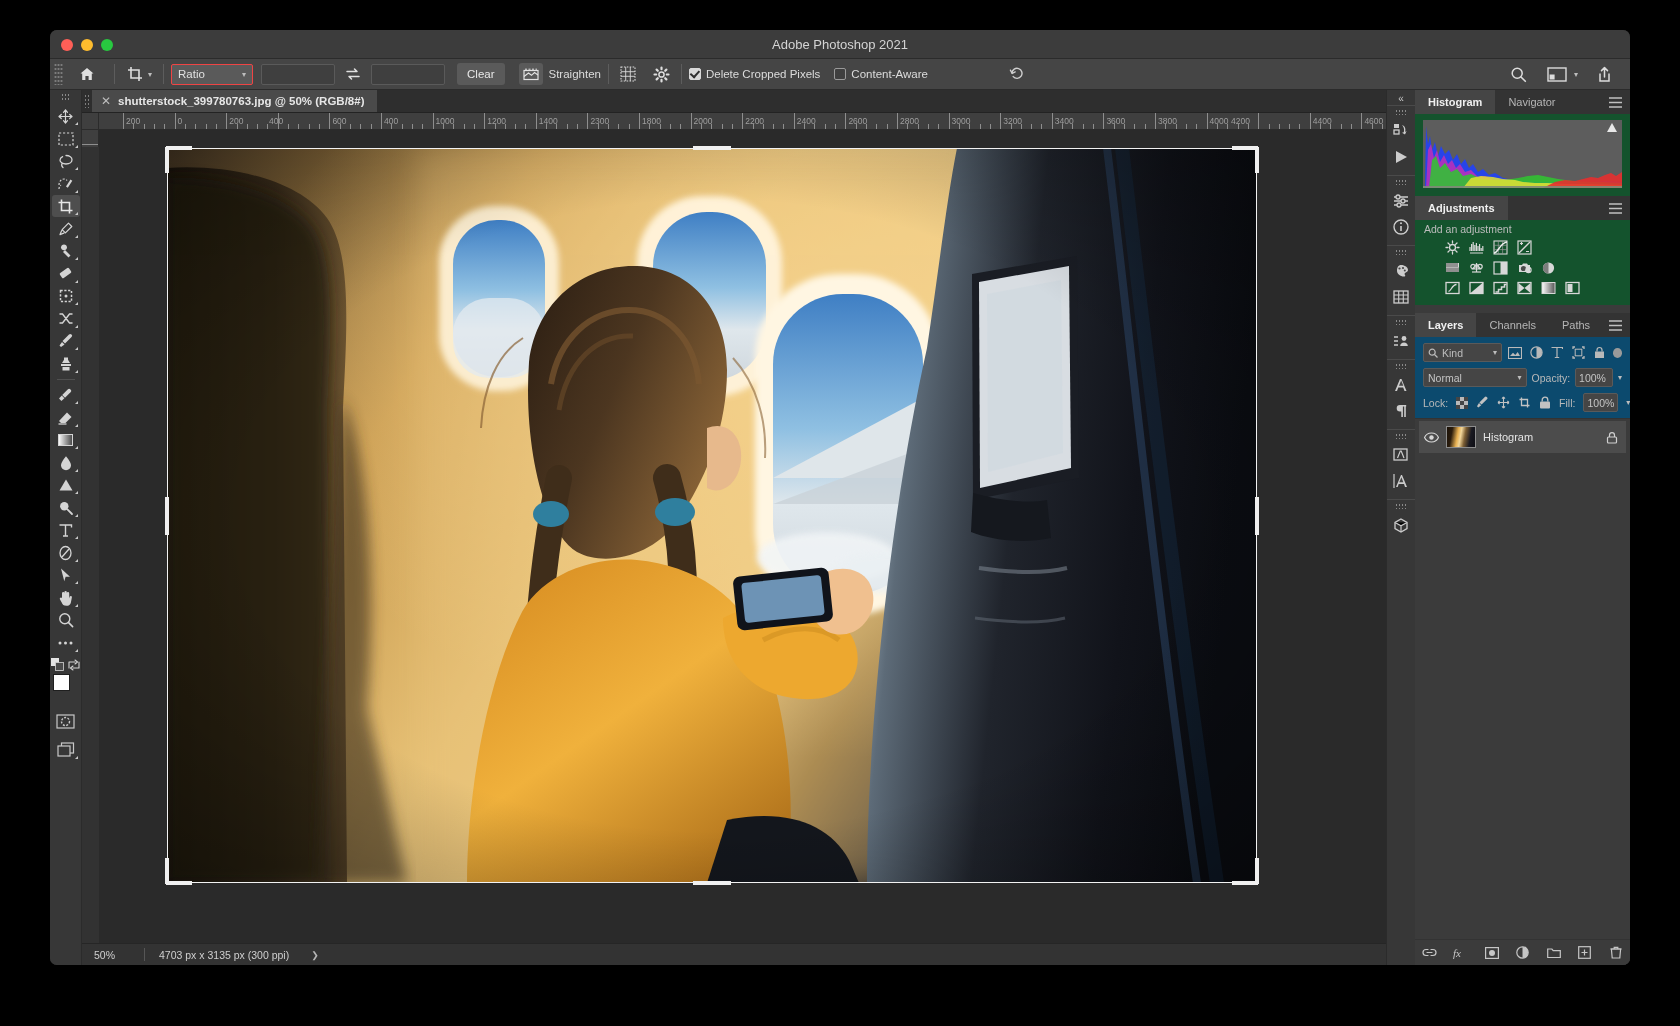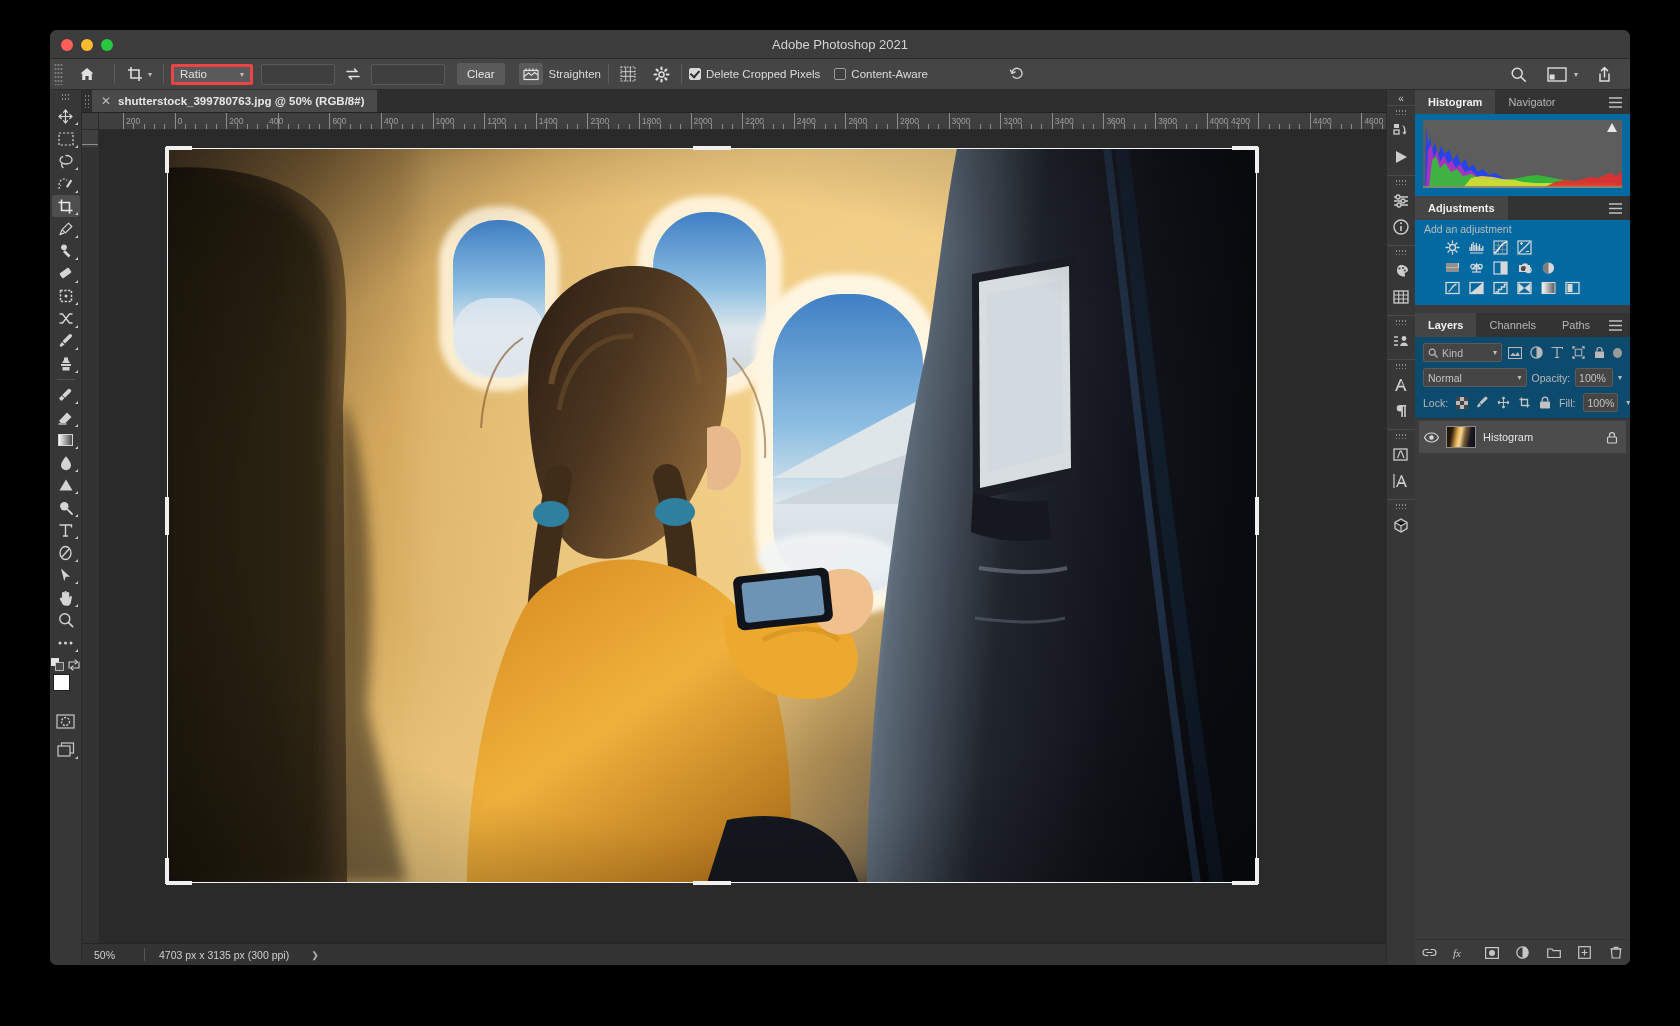--- a/index.html
+++ b/index.html
@@ -50,21 +50,21 @@
     height: 24px; min-width: 24px; color: #d6d6d6;
     cursor: default;
   }
   .ob-sep { width: 1px; height: 20px; background: #5d5d5d; margin: 0 7px; }
   .tool-preset {
     display: flex; align-items: center; gap: 3px;
     padding: 2px 4px; background: #454545;
   }
   .caret { font-size: 8px; color: #bdbdbd; }
   .select-box {
-    background: #5a5a5a; border: 3px solid #ef4444; border-radius: 2px;
+    background: #5a5a5a; border: 1px solid #ef4444; border-radius: 2px;
     height: 21px; display: flex; align-items: center;
     padding: 0 6px; color: #e0e0e0; font-size: 11.5px;
     min-width: 82px; justify-content: space-between;
   }
   .input-box {
     background: #3f3f3f; border: 1px solid #5a5a5a; border-radius: 2px;
     height: 21px; width: 74px;
   }
   .clear-btn {
     background: #5a5a5a; border-radius: 3px; height: 22px;
@@ -220,21 +220,21 @@
   }
   .ptab {
     padding: 0 13px; display: flex; align-items: center;
     font-size: 11px; color: #b6b6b6; background: #333333;
   }
   .ptab.active { background: #454545; color: #f0f0f0; font-weight: bold; }
   .panel-menu {
     margin-left: auto; display: flex; align-items: center; padding-right: 8px;
     color: #c0c0c0;
   }
-  .panel-body { background: #0369a1; }
+  .panel-body { background: #14532d; }
   .hist-box {
     margin: 6px 8px 8px 8px; height: 68px; background: #5d5d5d;
     position: relative; overflow: hidden;
   }
   .warn-tri {
     position: absolute; right: 5px; top: 3px; width: 0; height: 0;
     border-left: 5px solid transparent; border-right: 5px solid transparent;
     border-bottom: 9px solid #e8e8e8;
   }
   .adj-sub { font-size: 10.5px; color: #bcbcbc; padding: 3px 0 5px 9px; }

